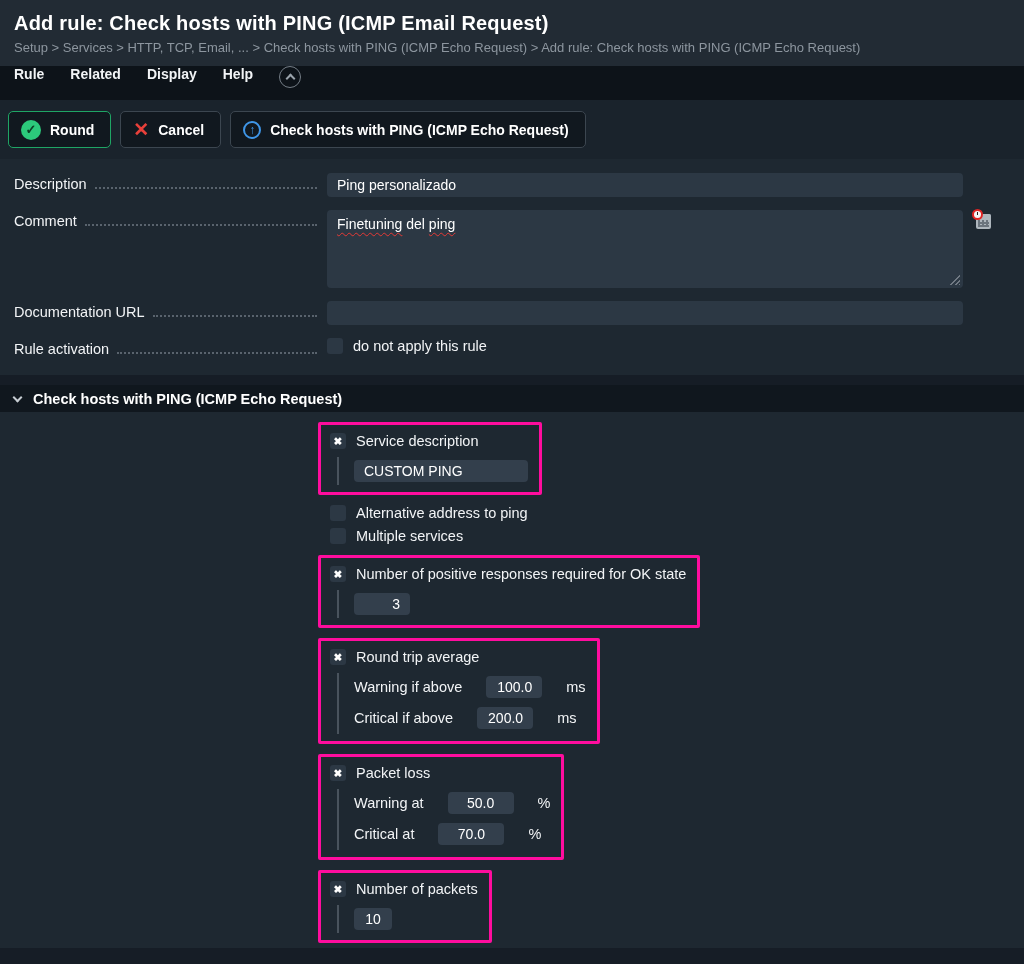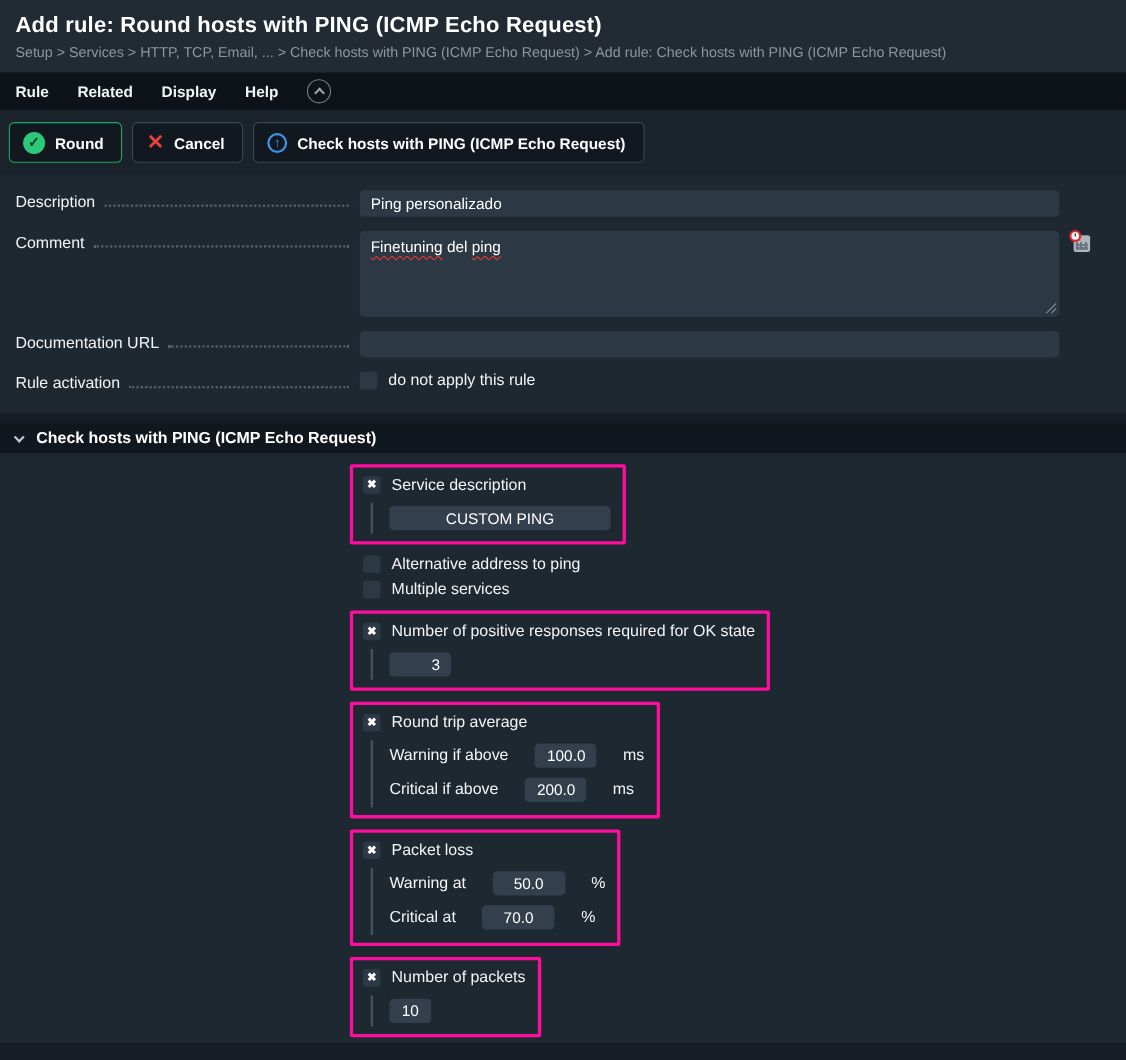--- a/index.html
+++ b/index.html
@@ -11,21 +11,21 @@
     display: flex;
     flex-direction: column;
   }
 
   
   .page-header { background: #222b34; padding: 12px 14px 10px 14px; height: 66px; flex: none; }
   .page-title { font-size: 20px; font-weight: bold; color: #ffffff; letter-spacing: 0.2px; }
   .breadcrumb { font-size: 13px; color: #8d969f; margin-top: 5px; }
 
   
-  .menubar { background: #0d1319; height: 33px; flex: none; display: flex; align-items: center; padding: 0 14px; gap: 26px; }
+  .menubar { background: #0d1319; height: 33px; flex: none; display: flex; padding: 0 14px; gap: 26px; }
   .menu-item { font-size: 14px; font-weight: bold; color: #f2f4f6; cursor: pointer; }
   .menu-collapse { width: 22px; height: 22px; border: 1px solid #747d86; border-radius: 50%; display: flex; align-items: center; justify-content: center; cursor: pointer; }
   .chev { width: 7px; height: 7px; border-left: 2px solid #9aa3ab; border-top: 2px solid #9aa3ab; }
   .chev.up { transform: rotate(45deg); margin-top: 3px; }
   .chev.down { transform: rotate(-135deg); margin-bottom: 3px; border-color: #c6ccd2; }
 
   
   .action-row { background: #1a232c; height: 60px; flex: none; display: flex; align-items: center; padding: 0 8px; gap: 9px; border-top: 1px solid #0d1319; }
   .btn { display: flex; align-items: center; gap: 9px; background: #11181f; border: 1px solid #3c4650; border-radius: 5px; height: 37px; padding: 0 16px 0 12px; font-size: 14px; font-weight: bold; color: #ffffff; cursor: pointer; }
   .btn.save { border-color: #1fa565; }
@@ -63,36 +63,36 @@
   .section-content { background: #1e2831; flex: 1; padding: 10px 14px 0 330px; overflow: hidden; }
 
   .vs-item { margin-bottom: 9px; width: fit-content; }
   .vs-item.hl { border: 3px solid #ff0d9e; border-radius: 2px; padding: 6px 11px 7px 9px; margin-left: -12px; margin-bottom: 10px; }
   .vs-head { display: flex; align-items: center; gap: 10px; height: 20px; }
   .vs-label { font-size: 14.5px; color: #f2f4f6; white-space: nowrap; }
   .vs-body { border-left: 2px solid #49535d; margin-left: 7px; margin-top: 6px; padding: 3px 0 3px 15px; }
   .simple-row { margin-bottom: 7px; }
 
   .num-input { height: 22px; background: #333f4c; border: none; border-radius: 4px; color: #ffffff; font-size: 14px; font-family: "Liberation Sans", sans-serif; padding: 0 10px; outline: none; }
-  .svc-input { width: 201px; text-align: center; }
+  .svc-input { width: 174px; text-align: left; }
   .w56r { width: 56px; text-align: right; }
   .w66r { width: 66px; text-align: center; }
   .w38c { width: 38px; text-align: center; }
   .th-row { display: flex; align-items: center; gap: 24px; margin-bottom: 9px; }
   .th-row:last-child { margin-bottom: 2px; }
   .th-label { font-size: 14.5px; color: #f2f4f6; white-space: nowrap; }
   .th-unit { font-size: 14.5px; color: #f2f4f6; }
 
   .page-bottom { background: #161d26; height: 16px; flex: none; }
 </style>
 </head>
 <body>
 
 <div class="page-header">
-  <div class="page-title">Add rule: Round hosts with PING (ICMP Echo Request)</div>
+  <div class="page-title">Add rule: Check hosts with PING (ICMP Email Request)</div>
   <div class="breadcrumb">Setup &gt; Services &gt; HTTP, TCP, Email, ... &gt; Check hosts with PING (ICMP Echo Request) &gt; Add rule: Check hosts with PING (ICMP Echo Request)</div>
 </div>
 
 <div class="menubar">
   <span class="menu-item">Rule</span>
   <span class="menu-item">Related</span>
   <span class="menu-item">Display</span>
   <span class="menu-item">Help</span>
   <span class="menu-collapse">
     <span class="chev up"></span>

